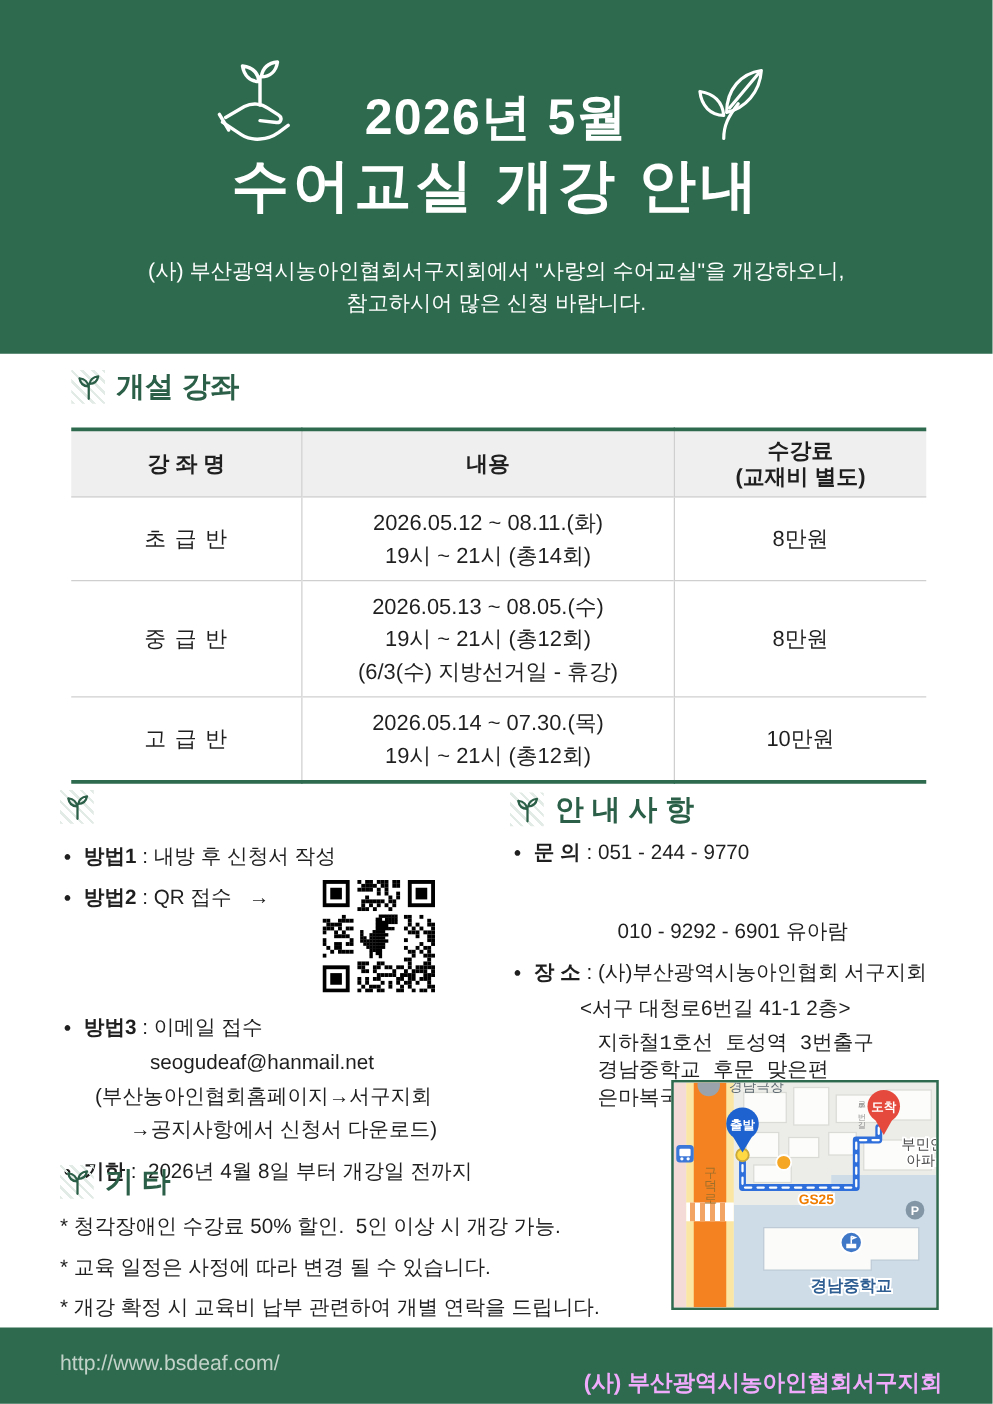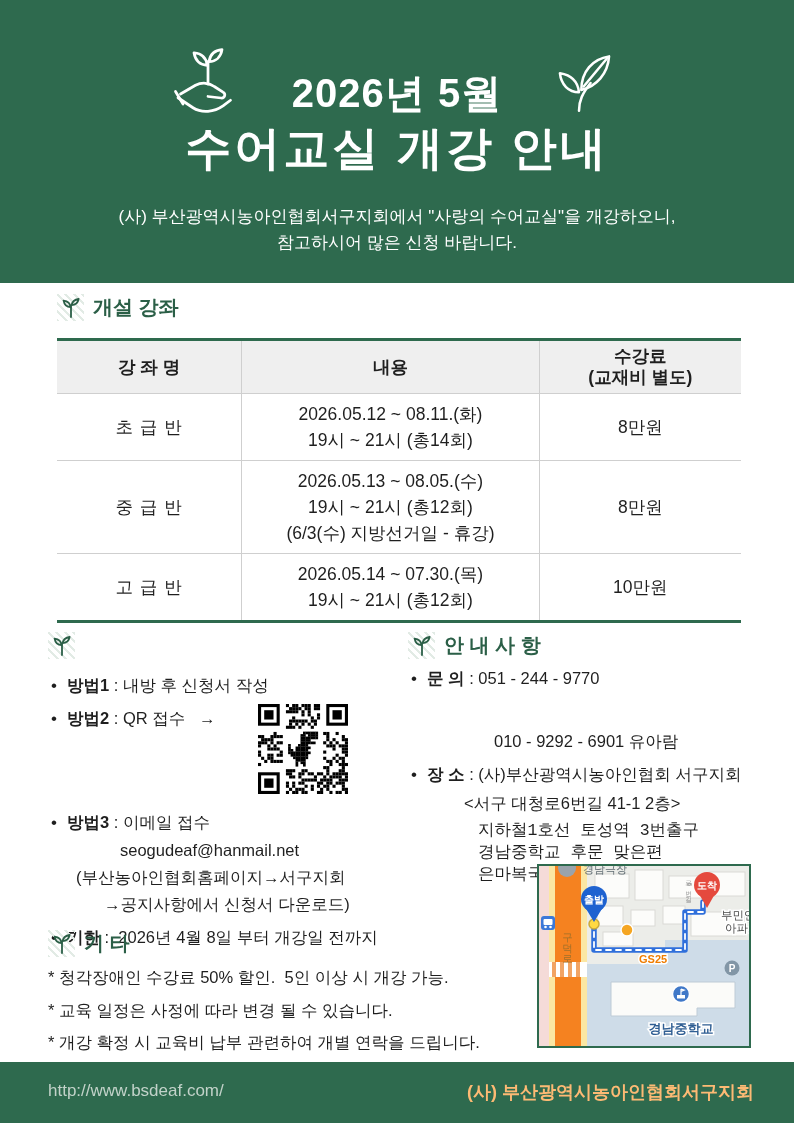--- a/index.html
+++ b/index.html
@@ -9,21 +9,21 @@
 
   
   .hero{position:absolute;left:0;top:0;width:794px;height:283px;background:#2E6A4E;color:#fff;text-align:center;}
   .hero-month{position:absolute;top:66px;left:0;right:0;font-size:40px;font-weight:bold;letter-spacing:1px;}
   .hero-title{position:absolute;top:118px;left:0;right:0;font-size:46px;font-weight:bold;letter-spacing:3px;}
   .hero-sub{position:absolute;top:204px;left:0;right:0;font-size:17px;line-height:26px;font-weight:500;}
   .hand-icon{position:absolute;left:168px;top:44px;}
   .leaves-icon{position:absolute;left:542px;top:50px;}
 
   
-  .sec-h{display:flex;align-items:center;gap:9px;color:#2B5F47;font-size:20px;font-weight:bold;margin:0;}
+  .sec-h{display:flex;align-items:center;gap:9px;color:#2B5F47;font-size:23px;font-weight:bold;margin:0;}
   .sec-icon{width:27px;height:27px;flex:0 0 27px;display:flex;align-items:center;justify-content:center;
             background:repeating-linear-gradient(45deg,#e2ebe5 0 2px,rgba(0,0,0,0) 2px 6px);}
   .sec-icon svg{display:block;}
 
   
   .courses{position:absolute;left:57px;top:294px;width:684px;}
   table.course{width:684px;border-collapse:collapse;margin-top:17px;text-align:center;
                border-top:3px solid #2E6A4E;border-bottom:3px solid #2E6A4E;}
   table.course th{background:#EFEFEF;font-size:17.5px;font-weight:bold;padding:5px 0;line-height:21px;height:42px;}
   table.course td{font-size:17.5px;padding:7px 0;line-height:26px;}
@@ -57,21 +57,21 @@
 
   
   .map{position:absolute;left:537px;top:864px;width:210px;height:180px;border:2px solid #2E6A4E;
        overflow:hidden;background:#ECEDE9;}
   .map svg{display:block;}
   .halo{paint-order:stroke;stroke:#fff;stroke-width:3px;}
 
   
   .footer{position:absolute;left:0;top:1062px;width:794px;height:61px;background:#2E6A4E;}
   .footer-url{position:absolute;left:48px;top:19px;font-size:17px;color:#C2D2C9;}
-  .footer-org{position:absolute;right:40px;top:18px;font-size:18px;font-weight:bold;color:#fdba74;}
+  .footer-org{position:absolute;right:40px;top:32px;font-size:18px;font-weight:bold;color:#f0abfc;}
 </style>
 </head>
 <body>
 
 <svg width="0" height="0" style="position:absolute" aria-hidden="true">
   <symbol id="sprout" viewBox="0 0 24 24">
     <g fill="none" stroke="currentColor" stroke-width="1.8" stroke-linecap="round" stroke-linejoin="round">
       <path d="M12 21 C12 16 12 13 12 9.5"></path>
       <path d="M11.6 11 C7.5 11 5.2 8.2 4.6 4.6 C8.8 5.2 11.2 7.4 11.6 11 Z"></path>
       <path d="M12.6 9 C16.6 9 19 6.4 19.6 3 C15.6 3.6 13.2 5.6 12.6 9 Z"></path>

